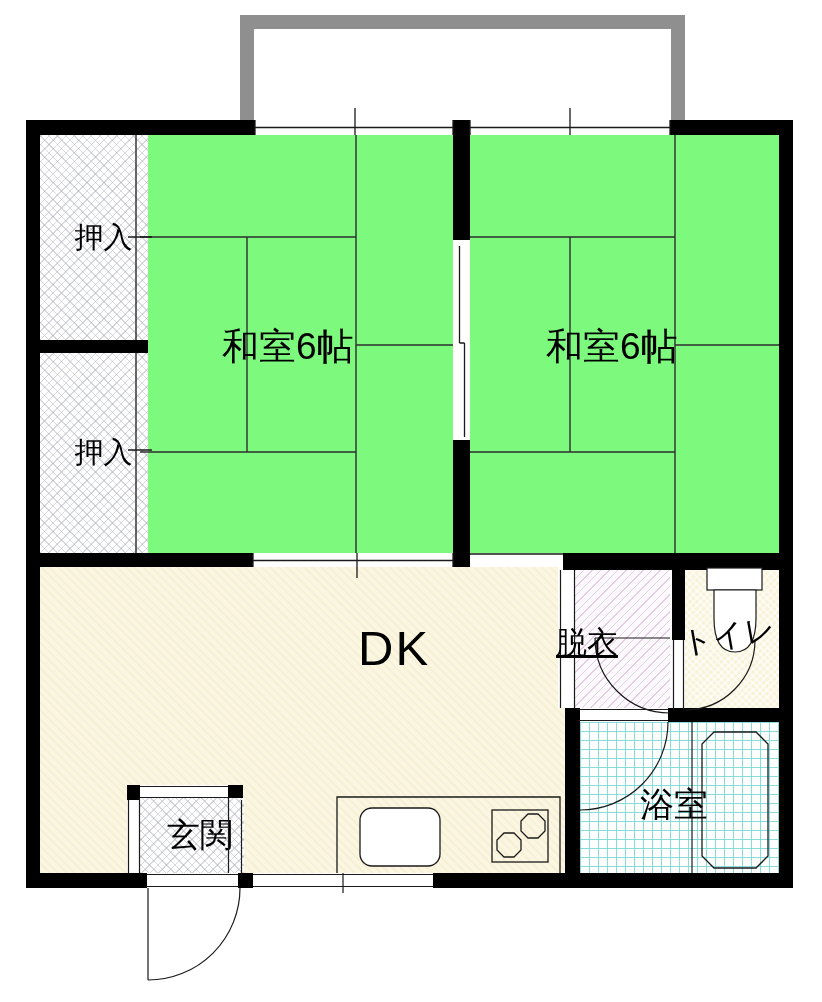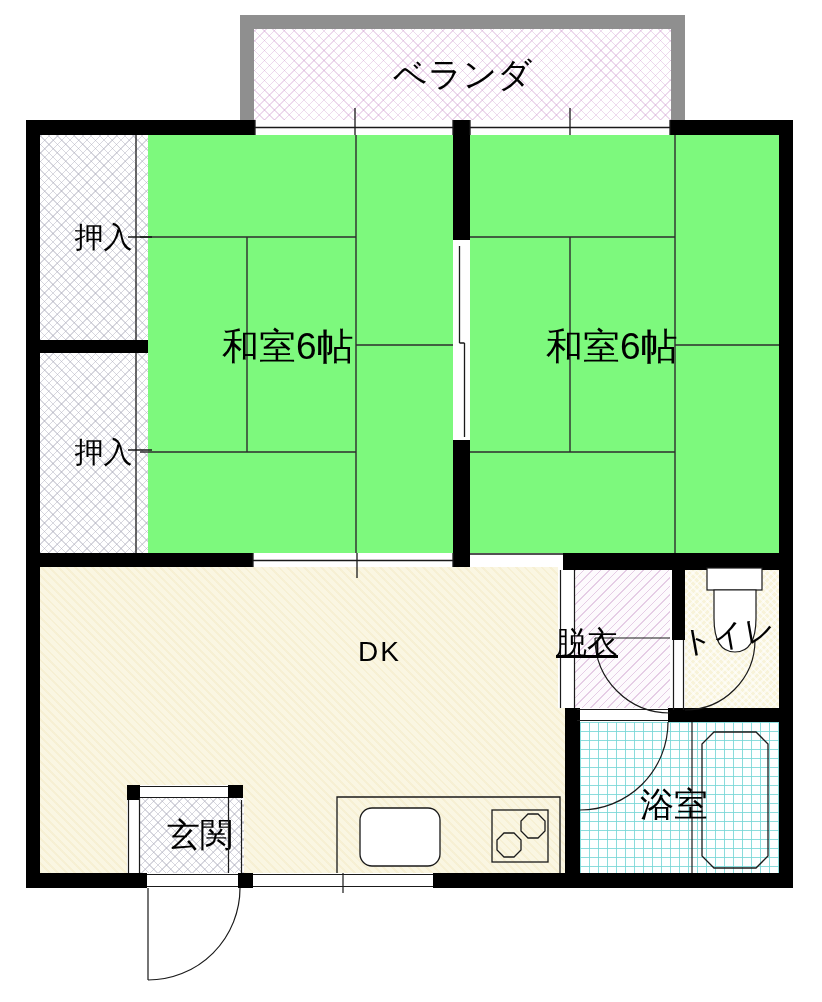--- a/index.html
+++ b/index.html
@@ -31,23 +31,20 @@
   svg.linework{position:absolute;left:0;top:0;pointer-events:none;}
 </style>
 </head>
 <body>
 
 <div class="plan">
 
   <div class="gray" style="left:240px;top:15px;width:445px;height:14px;"></div>
   <div class="gray" style="left:240px;top:15px;width:14px;height:105px;"></div>
   <div class="gray" style="left:671px;top:15px;width:14px;height:105px;"></div>
-  <div class="lattice-pink center" style="left:254px;top:29px;width:417px;height:91px;">
-    <span class="room-label" style="font-size:34px;">ベランダ</span>
-  </div>
 
   <div class="lattice-gray center" style="left:40px;top:135px;width:95px;height:205px;">
     <span class="room-label" style="font-size:29px;">押入</span>
   </div>
   <div class="lattice-gray center" style="left:40px;top:353px;width:95px;height:200px;">
     <span class="room-label" style="font-size:29px;">押入</span>
   </div>
   <div class="green" style="left:148px;top:135px;width:305px;height:418px;"></div>
   <div class="green" style="left:470px;top:135px;width:309px;height:418px;"></div>
   <div class="dk-fill" style="left:40px;top:567px;width:525px;height:306px;"></div>
@@ -144,18 +141,18 @@
     <g stroke="#1a1a1a" stroke-width="1.2" fill="none">
       <path d="M147,874.5 H238 M147,886.5 H238 M148,888 V980 M148,980 A92,92 0 0 0 240,888"></path>
     </g>
     <g stroke="#1a1a1a" stroke-width="1.2" fill="none">
       <path d="M253,874.5 H433 M253,886.5 H433 M343,873 V893"></path>
     </g>
   </svg>
 
   <span class="room-label" style="left:222px;top:322px;font-size:37px;">和室6帖</span>
   <span class="room-label" style="left:546px;top:322px;font-size:37px;">和室6帖</span>
-  <span class="room-label" style="left:358px;top:636px;font-size:28px;letter-spacing:2px;">DK</span>
+  <span class="room-label" style="left:358px;top:620px;font-size:49px;letter-spacing:2px;">DK</span>
   <span class="room-label" style="left:556px;top:622px;font-size:31px;text-decoration:underline;">脱衣</span>
   <span class="room-label" style="left:681px;top:615px;font-size:31px;transform:rotate(-10deg);">トイレ</span>
   <span class="room-label" style="left:640px;top:782px;font-size:34px;">浴室</span>
 
 </div>
 
 </body></html>

